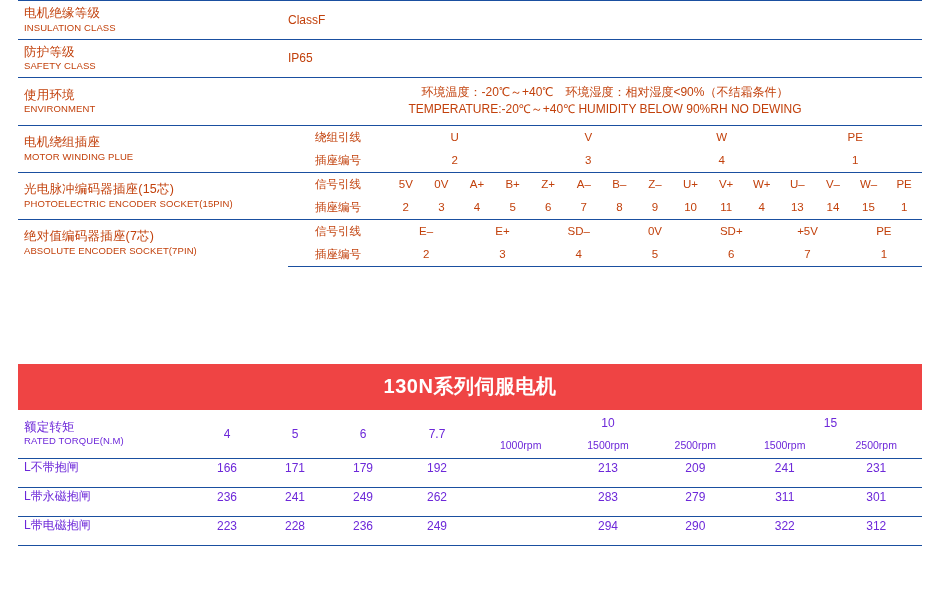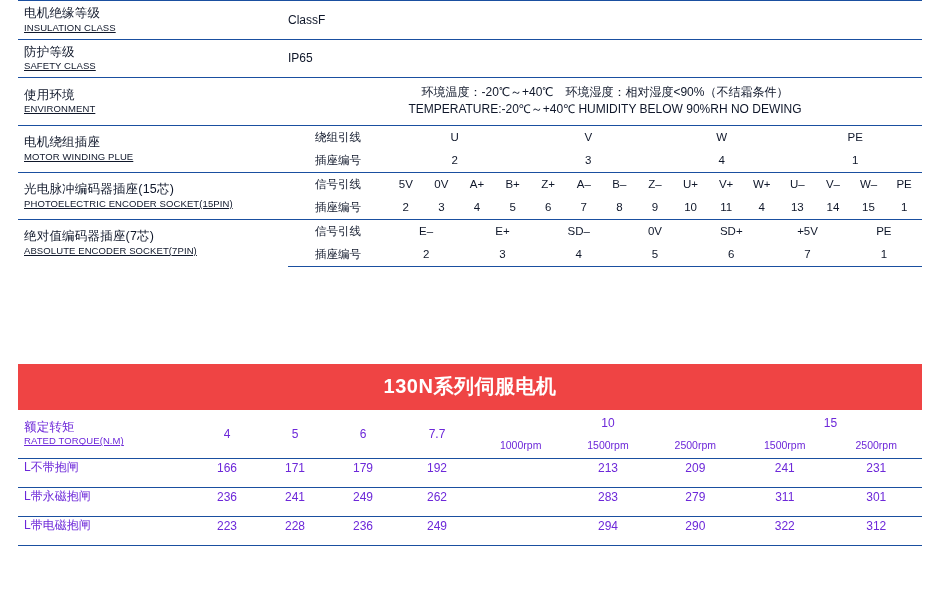--- a/index.html
+++ b/index.html
@@ -28,37 +28,36 @@
     left: 18px;
     width: 904px;
     border-collapse: collapse;
     table-layout: fixed;
   }
   .spec-table td {
     border-top: 1px solid #1a4fa0;
     border-bottom: 1px solid #1a4fa0;
     padding: 0;
     vertical-align: middle;
-    color: #0f172a;
+    color: #c2410c;
   }
   .label-cell {
     width: 270px;
     padding: 5px 0 5px 6px !important;
     line-height: 1.25;
   }
   .cn {
     font-size: 12.5px;
     letter-spacing: 0.2px;
     display: block;
   }
   .en {
     font-size: 9.5px;
     letter-spacing: 0.1px;
     display: block;
-    text-decoration: underline;
   }
   .val-cell {
     font-size: 12px;
   }
   .center-block {
     text-align: center;
     font-size: 12px;
     line-height: 1.45;
   }
   .nb { border-bottom: none !important; }

